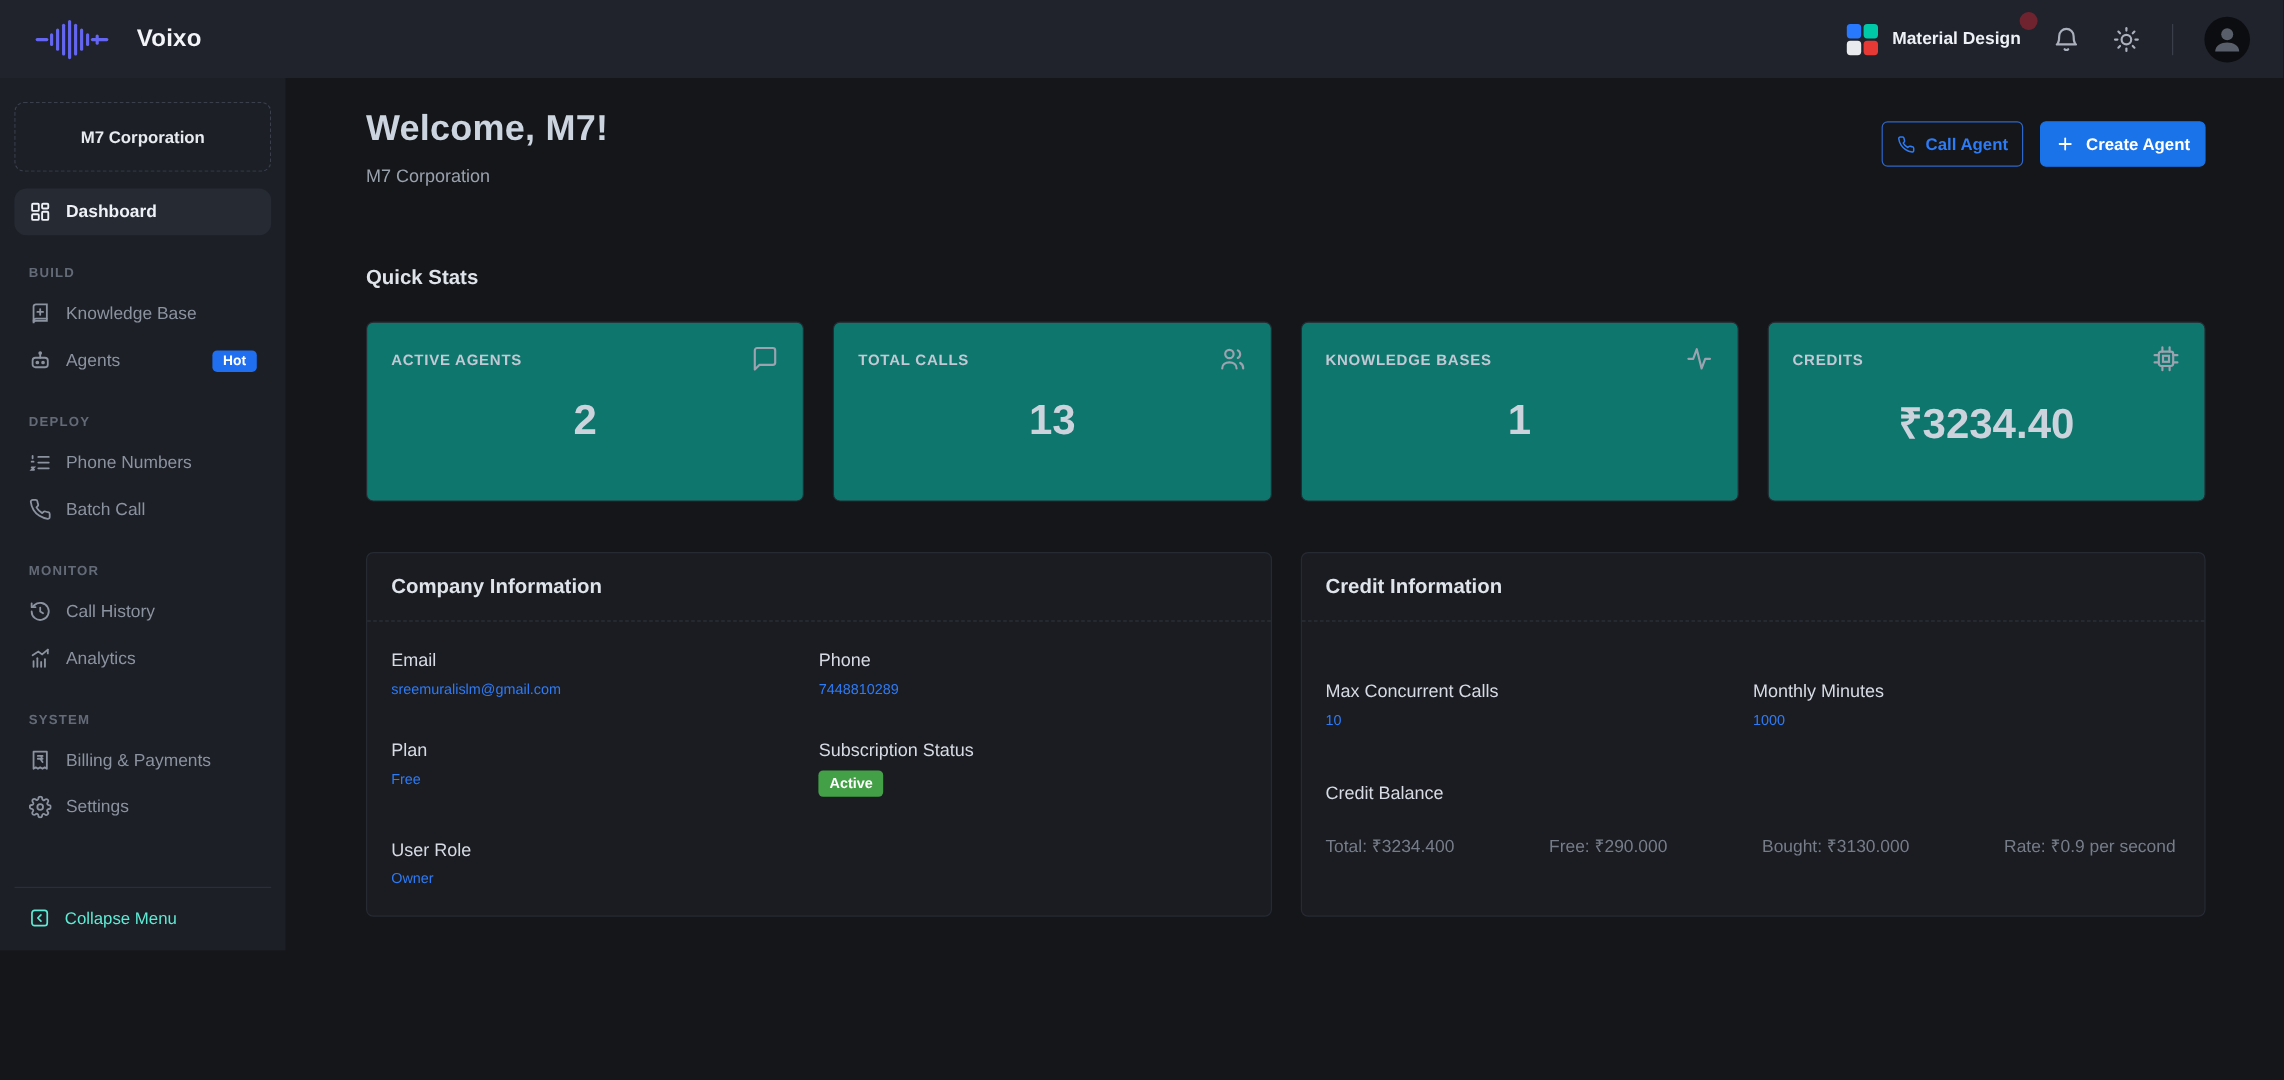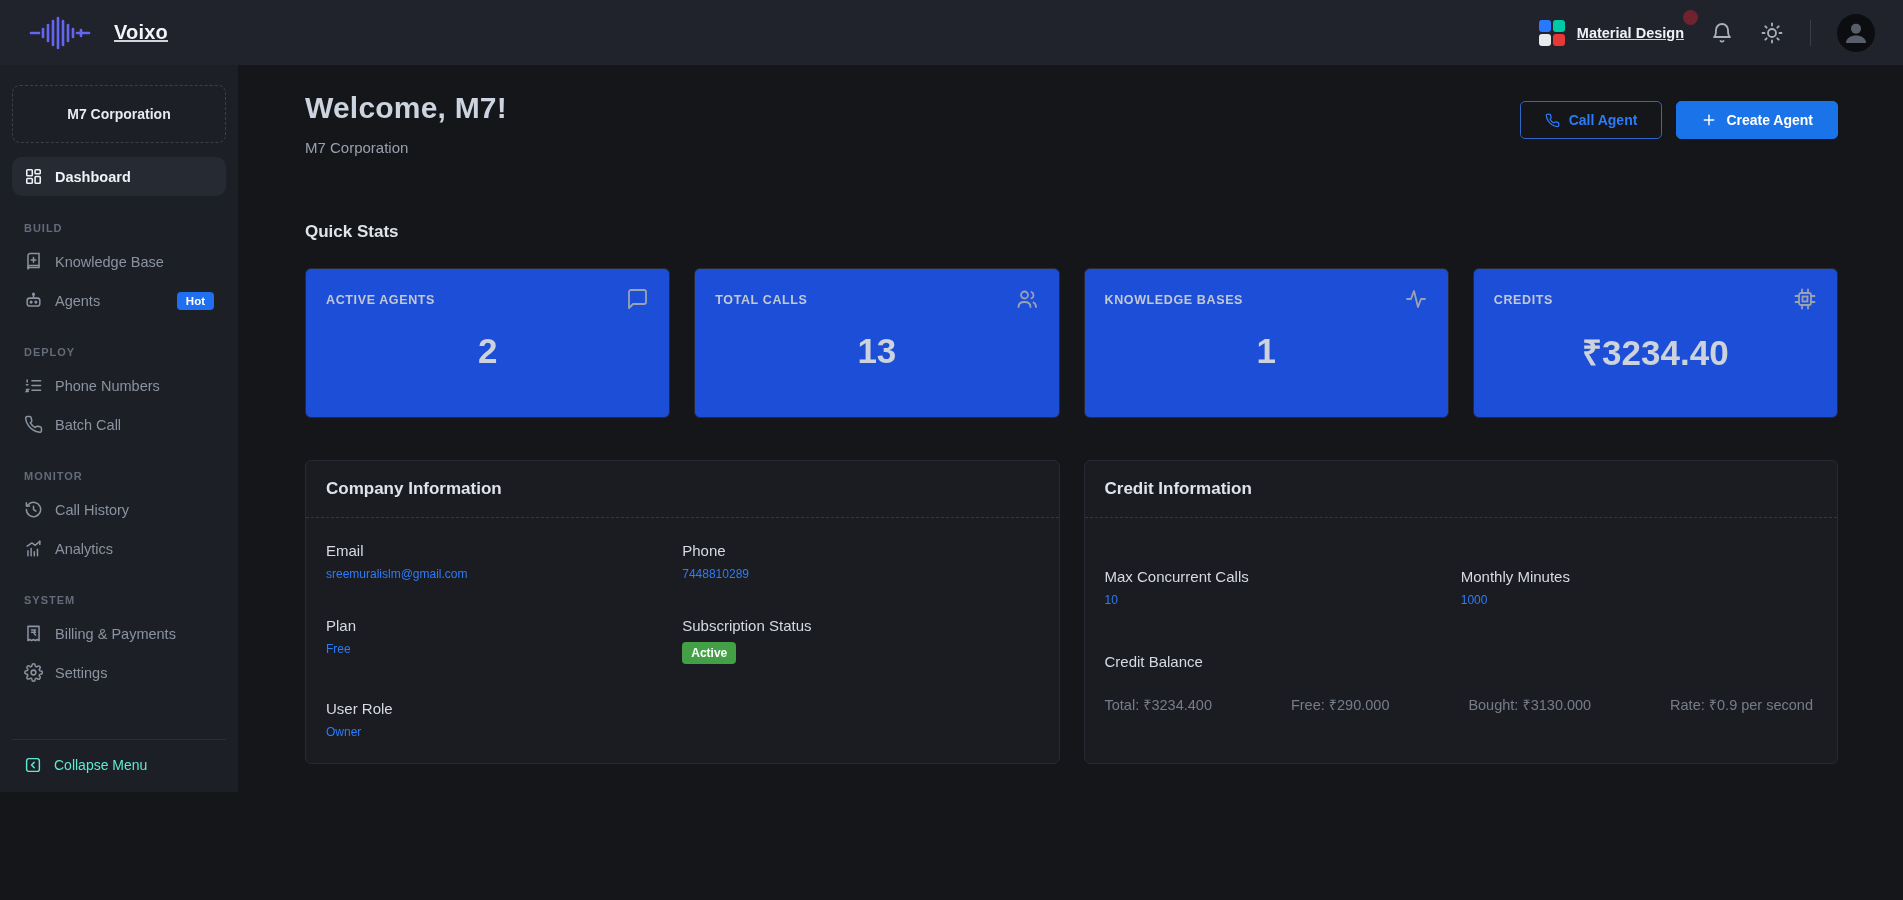--- a/index.html
+++ b/index.html
@@ -4,21 +4,21 @@
 <style>
   * { margin:0; padding:0; box-sizing:border-box; }
   html,body { width:1903px; height:900px; overflow:hidden; }
   body {
     font-family:"Liberation Sans", sans-serif;
     background:#14161a; color:#cfd5de;
   }
   
   .topbar {
     height:65px; background:#20232c; display:flex; align-items:center;
-    padding:0 28px; justify-content:space-between;text-decoration:underline;
+    padding:0 28px; justify-content:space-between;
   }
   .brand { display:flex; align-items:center; gap:22px; }
   .brand-name { font-size:20px; font-weight:bold; color:#f2f4f8; letter-spacing:.2px; }
   .topbar-right { display:flex; align-items:center; gap:26px; }
   .md-wrap { display:flex; align-items:center; gap:12px; position:relative; }
   .md-logo { width:26px; height:26px; display:grid; grid-template-columns:12px 12px; grid-template-rows:12px 12px; gap:2px; }
   .md-logo span { border-radius:3px; }
   .md-label { font-size:14.5px; font-weight:bold; color:#eef1f5; }
   .md-dot { position:absolute; right:-14px; top:-10px; width:15px; height:15px; border-radius:50%; background:#7e2330; opacity:.85; }
   .icon-btn { background:none; border:none; color:#aab1bd; cursor:pointer; display:flex; align-items:center; }
@@ -52,28 +52,28 @@
     margin-top:auto; border-top:1px solid #2a2e37; padding:16px 12px 18px 12px;
     display:flex; align-items:center; gap:12px; color:#5eead4; font-size:14px; cursor:pointer;
   }
   
   .main { flex:1; padding:26px 65px 0 67px; overflow:hidden; }
   .main-head { display:flex; justify-content:space-between; align-items:flex-start; }
   .welcome-title { font-size:30px; font-weight:bold; color:#ccd4e0; letter-spacing:.2px; }
   .welcome-sub { font-size:15px; color:#99a1ad; margin-top:14px; }
   .head-actions { display:flex; gap:14px; margin-top:10px; }
   .btn { font-family:inherit; font-size:14px; font-weight:bold; border-radius:5px;
-    padding:10px 24px; display:flex; align-items:center; gap:9px; cursor:pointer; }
+    padding:10px 12px; display:flex; align-items:center; gap:9px; cursor:pointer; }
   .btn-outline { background:transparent; color:#2e7bf6; border:1px solid #2e66c9; }
   .btn-filled { background:#1a73e8; color:#ffffff; border:1px solid #1a73e8; }
   .section-title { font-size:17px; font-weight:bold; color:#dfe3ea; margin-top:66px; }
   
   .stats-row { display:grid; grid-template-columns:repeat(4,1fr); gap:24px; margin-top:26px; }
   .stat-card {
-    background:#1d4ed8; border:1px solid #262a32; border-radius:6px;
+    background:#0f766e; border:1px solid #262a32; border-radius:6px;
     height:150px; padding:18px 20px; display:flex; flex-direction:column;
   }
   .stat-top { display:flex; justify-content:space-between; align-items:flex-start; }
   .stat-label { font-size:12.5px; font-weight:bold; letter-spacing:.05em; color:#c2c9d4; margin-top:6px; }
   .stat-ic { color:#9ba3b0; }
   .stat-value { flex:1; display:flex; align-items:center; justify-content:center;
     font-size:35px; font-weight:bold; color:#ccd3dd; padding-bottom:8px; }
   
   .info-row { display:grid; grid-template-columns:1fr 1fr; gap:24px; margin-top:42px; }
   .card { background:#1a1c22; border:1px solid #262a32; border-radius:6px; }

